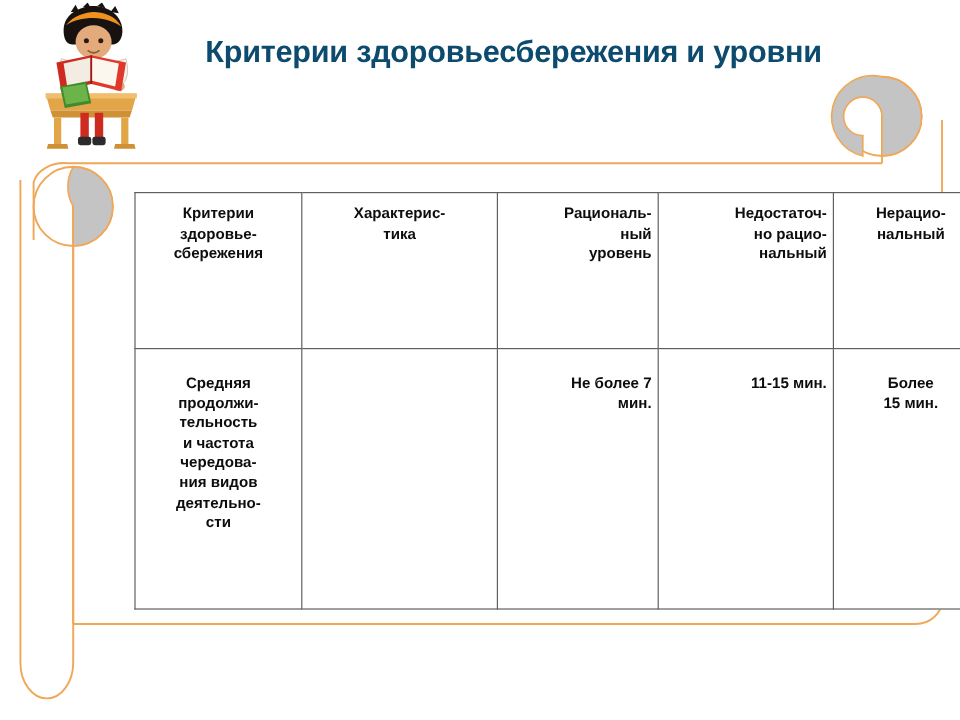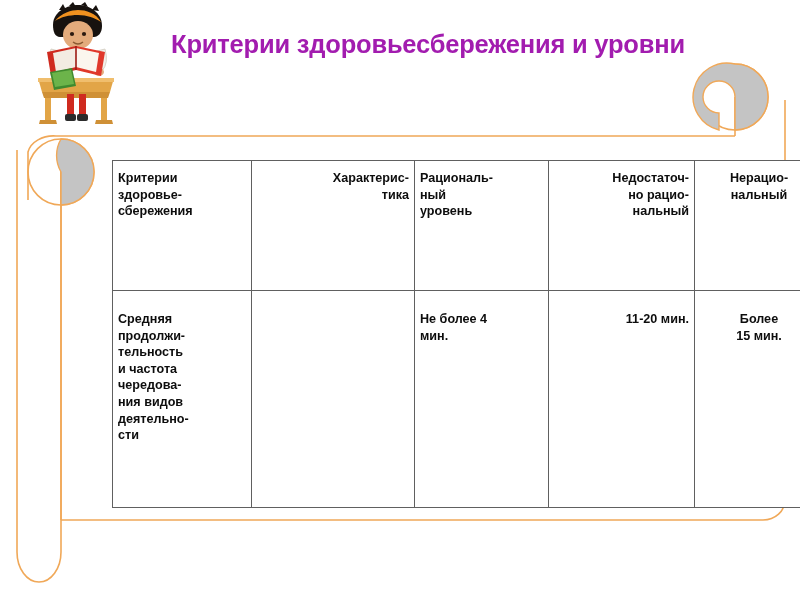--- a/index.html
+++ b/index.html
@@ -38,21 +38,21 @@
     height: 128px;
   }
 
   
   .title {
     position: absolute;
     left: 108px;
     top: 28px;
     width: 640px;
     text-align: center;
-    color: #a21caf;
+    color: #0c4a6e;
     font-size: 25.5px;
     font-weight: bold;
     line-height: 1.33;
     letter-spacing: -0.2px;
   }
   .title .line { display: block; white-space: nowrap; }
   .title .line2 { padding-left: 10px; }
 
   
   .tbl-wrap {
@@ -72,23 +72,23 @@
     font-size: 12.6px;
     font-weight: bold;
     color: #0d0d0d;
     vertical-align: top;
     padding: 9px 5px 4px 5px;
     line-height: 1.32;
   }
   table.data tr.head td { height: 116px; }
   table.data tr.body td { height: 192px; padding-top: 20px; }
 
-  td.c0 { width: 128px; text-align: left;   padding-left: 10px; }
-  td.c1 { width: 152px; text-align: right; }
-  td.c2 { width: 123px; text-align: left; }
+  td.c0 { width: 128px; text-align: center;   padding-left: 10px; }
+  td.c1 { width: 152px; text-align: center; }
+  td.c2 { width: 123px; text-align: right; }
   td.c3 { width: 135px; text-align: right; }
   td.c4 { width: 118px; text-align: center; }
 
   .cell-txt { display: block; white-space: pre-line; }
 </style>
 </head>
 <body>
 
 <div class="slide">
 
@@ -206,25 +206,25 @@
 и частота
 чередова-
 ния видов
 деятельно-
 сти</span>
           </td>
           <td class="c1">
             <span class="cell-txt"></span>
           </td>
           <td class="c2">
-            <span class="cell-txt">Не более 4
+            <span class="cell-txt">Не более 7
 мин.</span>
           </td>
           <td class="c3">
-            <span class="cell-txt">11-20 мин.</span>
+            <span class="cell-txt">11-15 мин.</span>
           </td>
           <td class="c4">
             <span class="cell-txt">Более
 15 мин.</span>
           </td>
         </tr>
       </tbody>
     </table>
   </div>
 

